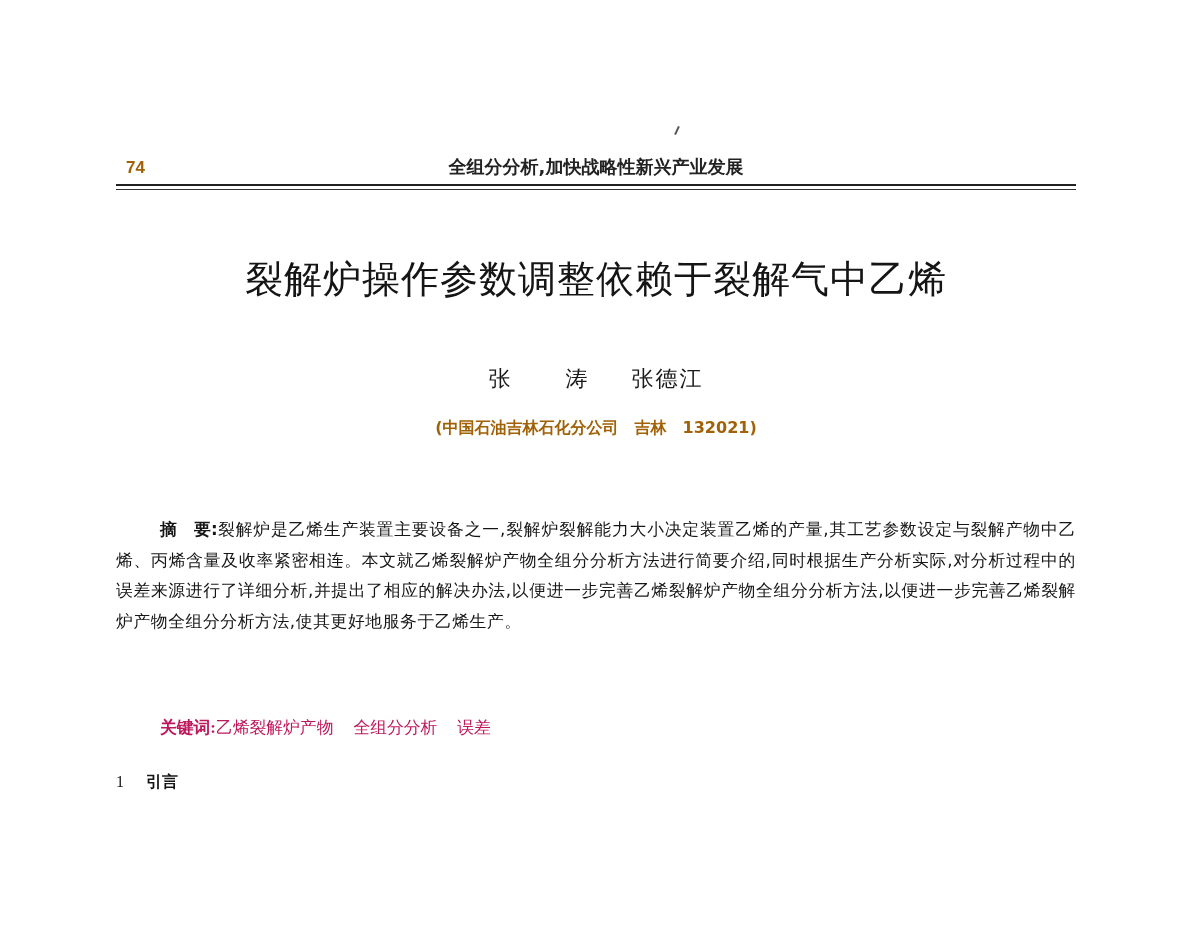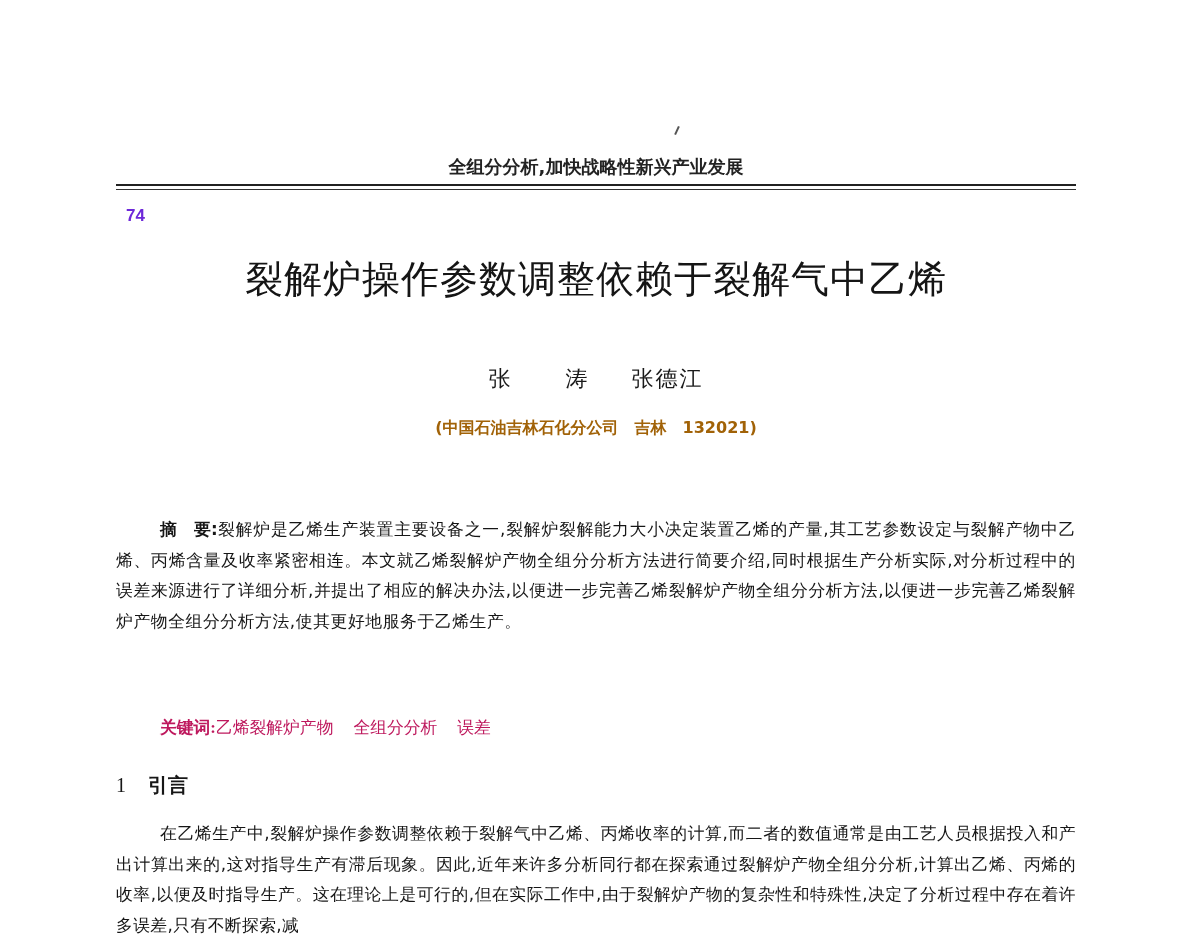--- a/index.html
+++ b/index.html
@@ -37,22 +37,21 @@
       width: 960px;
       height: 26px;
     }
     .page-number {
       position: absolute;
       left: 10px;
       top: 3px;
       font-family: "Liberation Sans", "DejaVu Sans", sans-serif;
       font-size: 17px;
       font-weight: bold;
-      color: #6d28d9;
-      margin-top: 48px;
+      color: #a16207;
     }
     .journal-title {
       position: absolute;
       left: 0;
       width: 960px;
       top: 0px;
       text-align: center;
       font-family: "DejaVu Sans", sans-serif;
       font-size: 18px;
       font-weight: bold;
@@ -139,21 +138,21 @@
       font-size: 16.8px;
       color: #be185d;
     }
     .keywords-label { font-weight: bold; }
     .kw { margin-right: 20px; }
     .section-heading {
       position: absolute;
       left: 116px;
       top: 772px;
       font-family: "DejaVu Sans", sans-serif;
-      font-size: 20px;
+      font-size: 16px;
       font-weight: bold;
       color: #161616;
     }
     .section-number { margin-right: 22px; font-family: "Liberation Serif", serif; font-weight: normal; }
     .intro {
       top: 818px;
       text-indent: 44px;
       letter-spacing: 0.4px;
     }
   </style>
@@ -182,15 +181,14 @@
   <p class="para abstract" style="margin:0;"><span class="abstract-label">摘　要:</span><span>裂解炉是乙烯生产装置主要设备之一,裂解炉裂解能力大小决定装置乙烯的产量,其工艺参数设定与裂解产物中乙烯、丙烯含量及收率紧密相连。本文就乙烯裂解炉产物全组分分析方法进行简要介绍,同时根据生产分析实际,对分析过程中的误差来源进行了详细分析,并提出了相应的解决办法,以便进一步完善乙烯裂解炉产物全组分分析方法,以便进一步完善乙烯裂解炉产物全组分分析方法,使其更好地服务于乙烯生产。</span></p>
 
   <div class="keywords">
     <span class="keywords-label">关键词:</span><span class="kw">乙烯裂解炉产物</span><span class="kw">全组分分析</span><span class="kw">误差</span>
   </div>
 
   <h2 class="section-heading" style="margin:0;">
     <span class="section-number">1</span><span>引言</span>
   </h2>
 
-  <p class="para intro" style="margin:0;">在乙烯生产中,裂解炉操作参数调整依赖于裂解气中乙烯、丙烯收率的计算,而二者的数值通常是由工艺人员根据投入和产出计算出来的,这对指导生产有滞后现象。因此,近年来许多分析同行都在探索通过裂解炉产物全组分分析,计算出乙烯、丙烯的收率,以便及时指导生产。这在理论上是可行的,但在实际工作中,由于裂解炉产物的复杂性和特殊性,决定了分析过程中存在着许多误差,只有不断探索,减</p>
 
 </div>
 
 </body></html>

